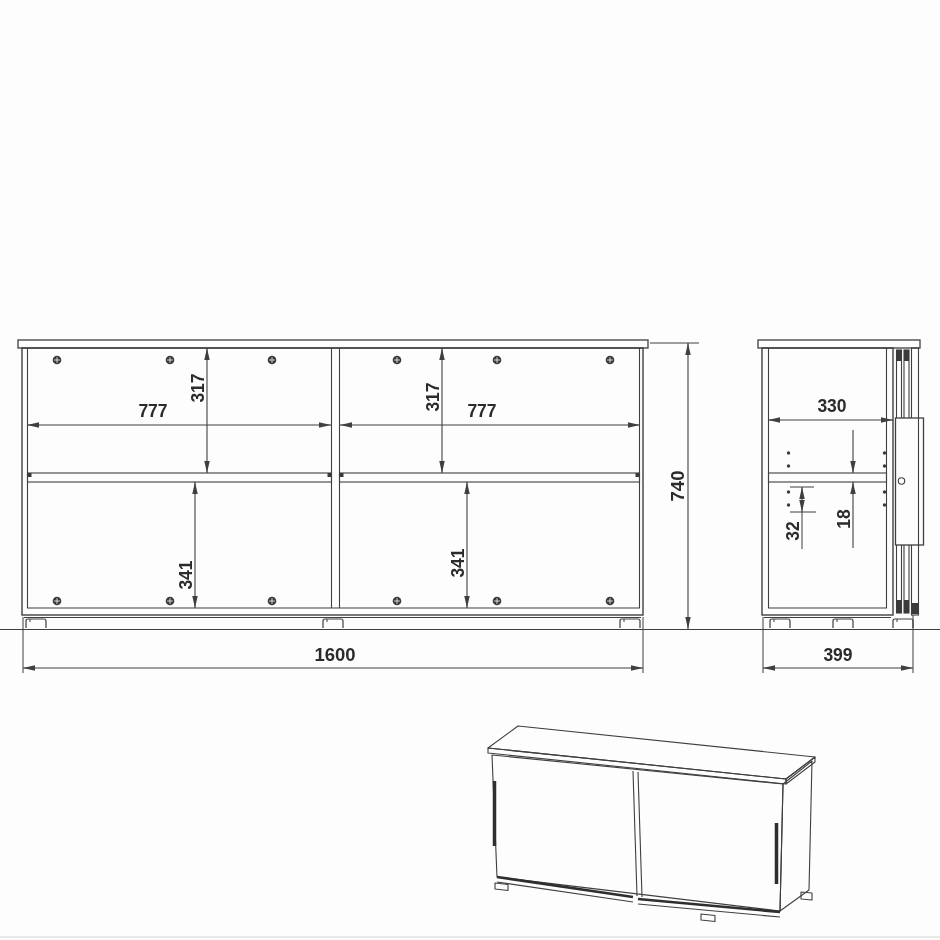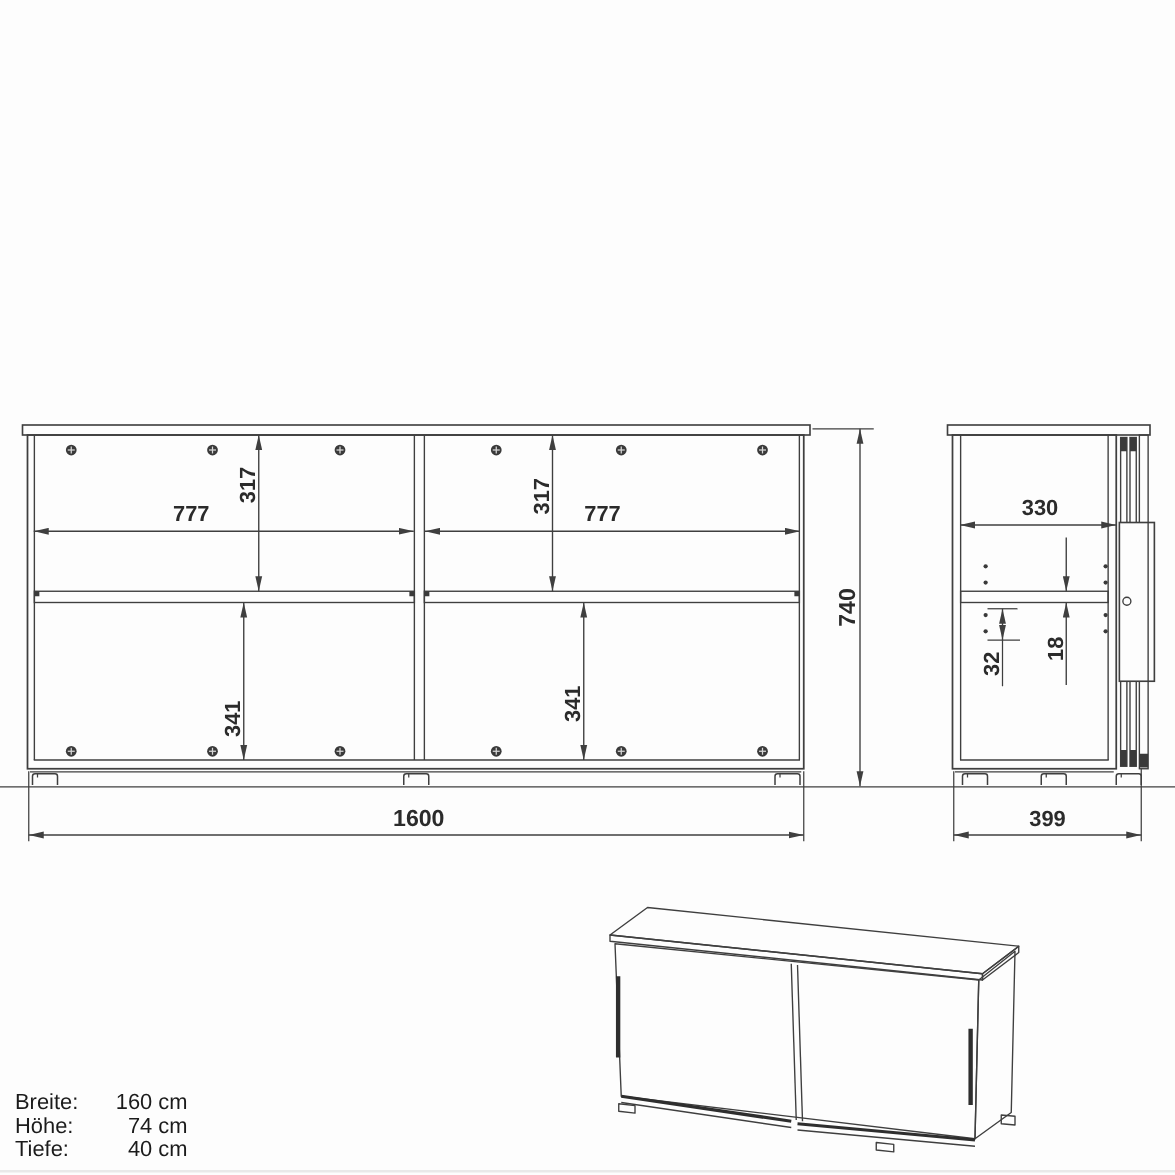--- a/index.html
+++ b/index.html
@@ -170,29 +170,15 @@
     <line x1="497" y1="877" x2="633" y2="897" stroke="#2e2e2e" stroke-width="2.6"></line>
     <line x1="638" y1="899" x2="780" y2="912" stroke="#2e2e2e" stroke-width="2.6"></line>
     <line class="thin" x1="497" y1="882" x2="633" y2="902"></line>
     <line class="thin" x1="638" y1="904" x2="780" y2="917"></line>
     <path class="thin" d="M495,883 l13,1.5 0,6 -13,-1.5 z"></path>
     <path class="thin" d="M701,914 l14,1.5 0,6 -14,-1.5 z"></path>
     <path class="thin" d="M801,892 l11,1 0,7 -11,-1 z"></path>
   </g>
 </svg>
 
-  <div class="specs">
-    <div class="srow">
-      <span class="slabel">Breite:</span>
-      <span class="svalue">160 cm</span>
-    </div>
-    <div class="srow">
-      <span class="slabel">Höhe:</span>
-      <span class="svalue">74 cm</span>
-    </div>
-    <div class="srow">
-      <span class="slabel">Tiefe:</span>
-      <span class="svalue">40 cm</span>
-    </div>
-  </div>
 
   <div class="footer-strip"></div>
 </div>
 
 </body></html>

